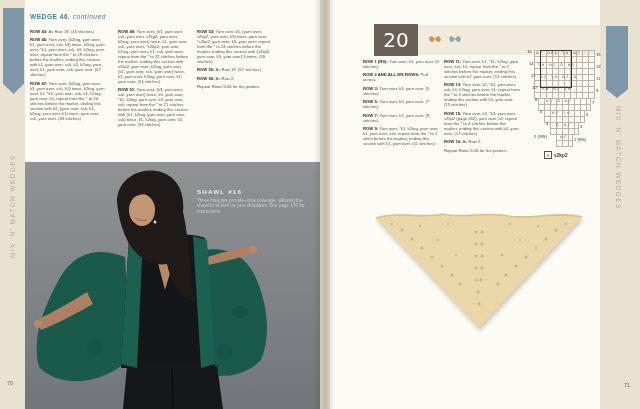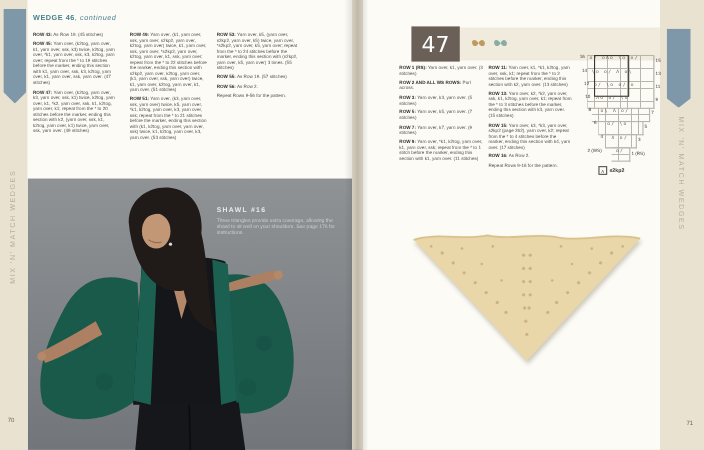--- a/index.html
+++ b/index.html
@@ -140,21 +140,21 @@
         <div class="cap-t">SHAWL #16</div>
         <div class="cap-b">Three triangles provide extra coverage, allowing the shawl to sit well on your shoulders. See page 176 for instructions.</div>
       </div>
     </div>
   </div>
 
   <div class="page right-page">
 
     <div class="hdr-band"></div>
     <div class="numbox">
-      <span>47</span>
+      <span>20</span>
     </div>
     <div class="skeins">
       <svg width="14" height="10" viewBox="0 0 14 10">
         <path d="M7,5 C4,.6 .8,2.2 1.2,5 C1.6,8 5,9.6 7,5 C9,.6 12.4,2.2 12.8,5 C13.2,8 9.6,9.6 7,5 Z" fill="#bf9a5e"></path>
       </svg>
       <svg width="14" height="10" viewBox="0 0 14 10">
         <path d="M7,5 C4,.6 .8,2.2 1.2,5 C1.6,8 5,9.6 7,5 C9,.6 12.4,2.2 12.8,5 C13.2,8 9.6,9.6 7,5 Z" fill="#8aaca6"></path>
       </svg>
     </div>
 

